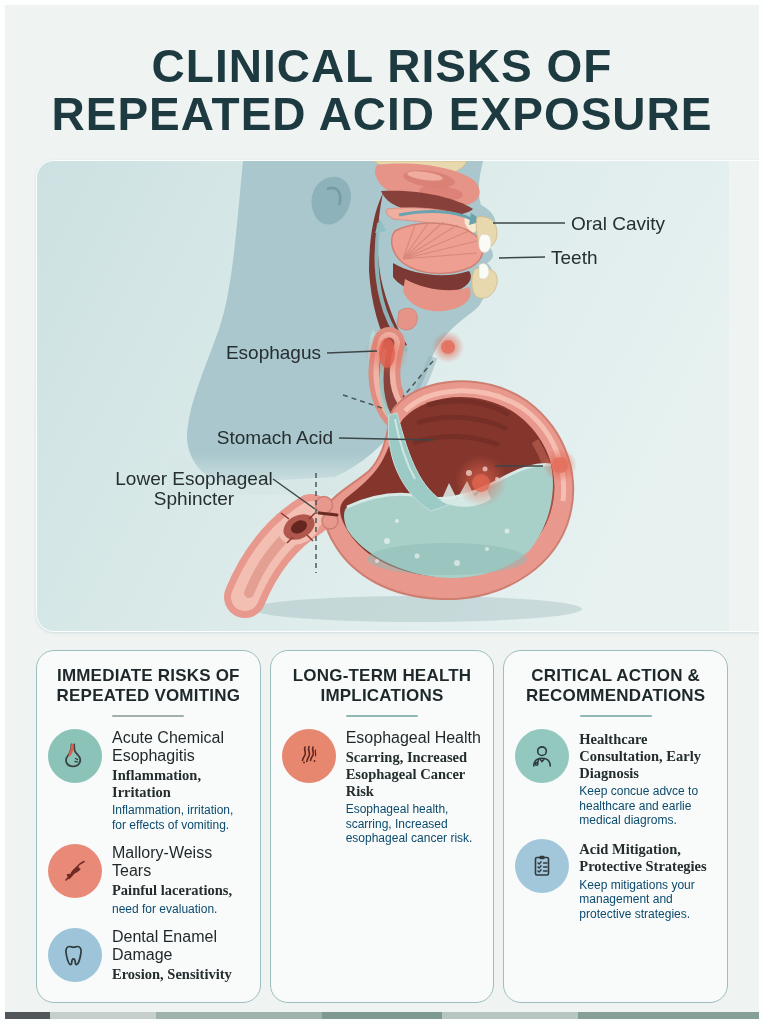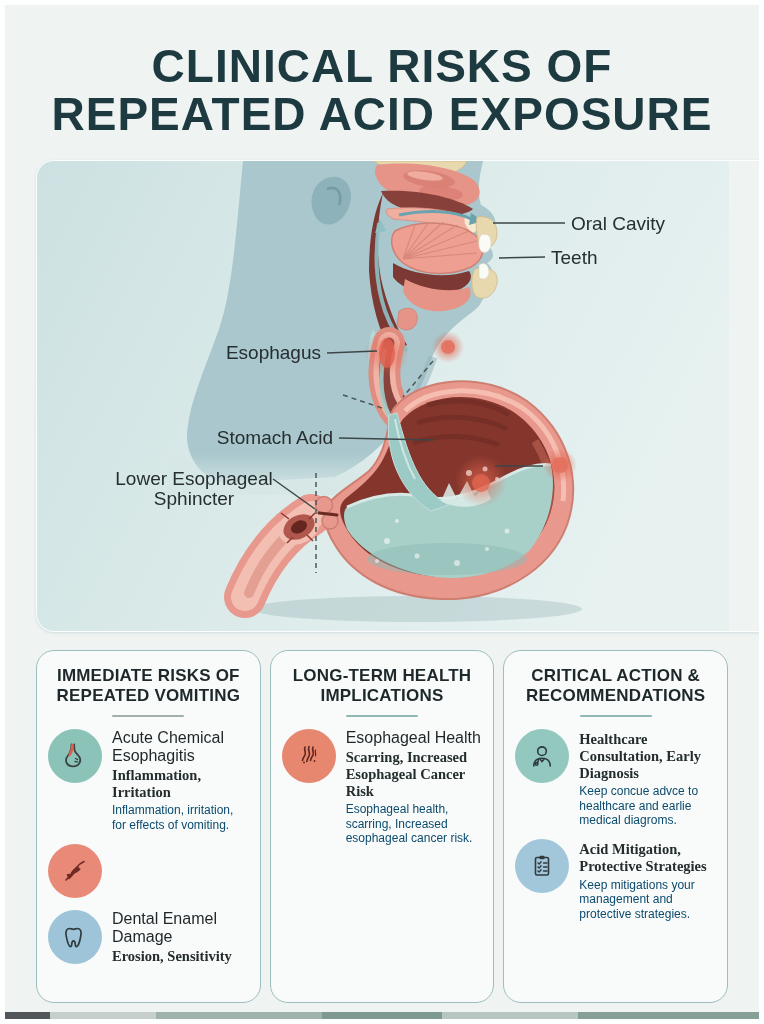--- a/index.html
+++ b/index.html
@@ -238,20 +238,25 @@
 
       <div class="item">
         <div class="icon-circle" style="background: rgb(233, 138, 121);">
           <svg width="32" height="32" viewBox="0 0 32 32" fill="none" stroke="#6e2a22" stroke-width="1.6" stroke-linecap="round">
             <path d="M7,25 C11,21 14,17 17,13 C19,10.4 21.5,8 25,6.5"></path>
             <path d="M10,23.5 C13.5,20 16.5,16 19.5,12.5"></path>
             <path d="M13,17.5 C15,14.5 18,13 20.5,14.2 C18.5,16.5 15.5,17.8 13,17.5 Z"></path>
             <path d="M8.5,20 C10,19 11.5,19.5 12,21 C10.5,21.8 9,21.4 8.5,20 Z"></path>
           </svg>
         </div>
+        <div class="item-text">
+          <div class="item-title">Mallory-Weiss Tears</div>
+          <div class="item-sub">Painful lacerations,</div>
+          <div class="item-body">need for evaluation.</div>
+        </div>
       </div>
 
       <div class="item">
         <div class="icon-circle" style="background: rgb(157, 196, 216);">
           <svg width="32" height="32" viewBox="0 0 32 32" fill="none" stroke="#2f3b3e" stroke-width="1.7" stroke-linejoin="round">
             <path d="M10.5,7.5 C8,7.5 6.5,10 7,13.5 C7.6,17.5 9,23 10.3,24.8 C11.3,26.1 12.6,25.6 12.7,23.6 C12.8,21.2 13.4,19.8 14.5,19.8 C15.6,19.8 16.2,21.2 16.3,23.6 C16.4,25.6 17.7,26.1 18.7,24.8 C20,23 21.4,17.5 22,13.5 C22.5,10 21,7.5 18.5,7.5 C17,7.5 16.2,8.3 14.5,8.3 C12.8,8.3 12,7.5 10.5,7.5 Z"></path>
           </svg>
         </div>
         <div class="item-text">
           <div class="item-title">Dental Enamel Damage</div>

